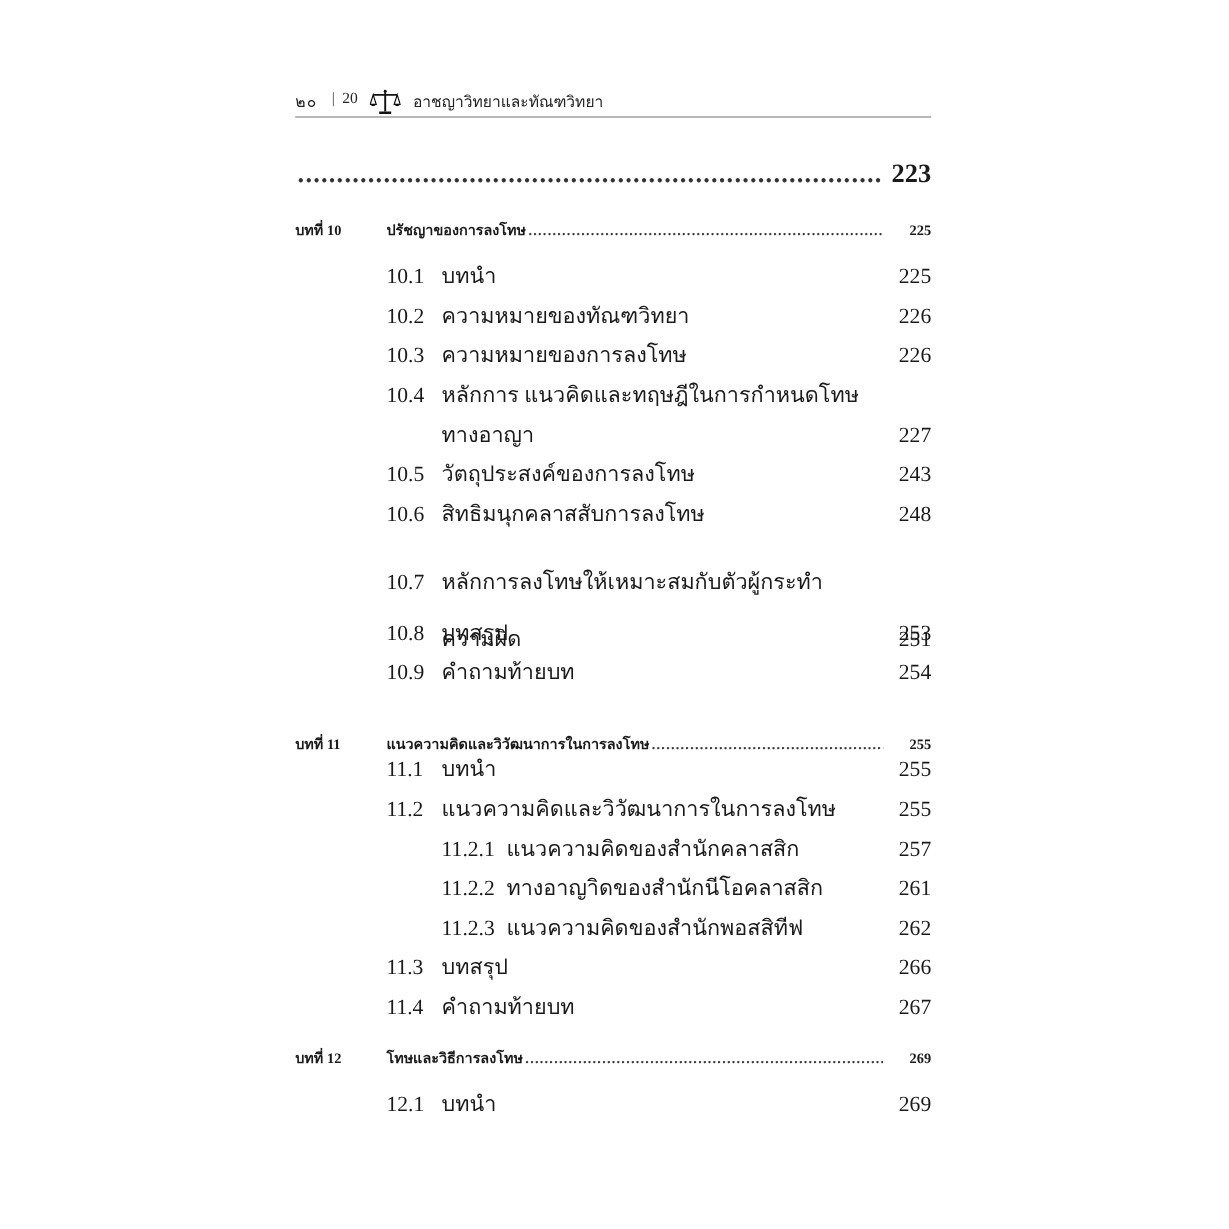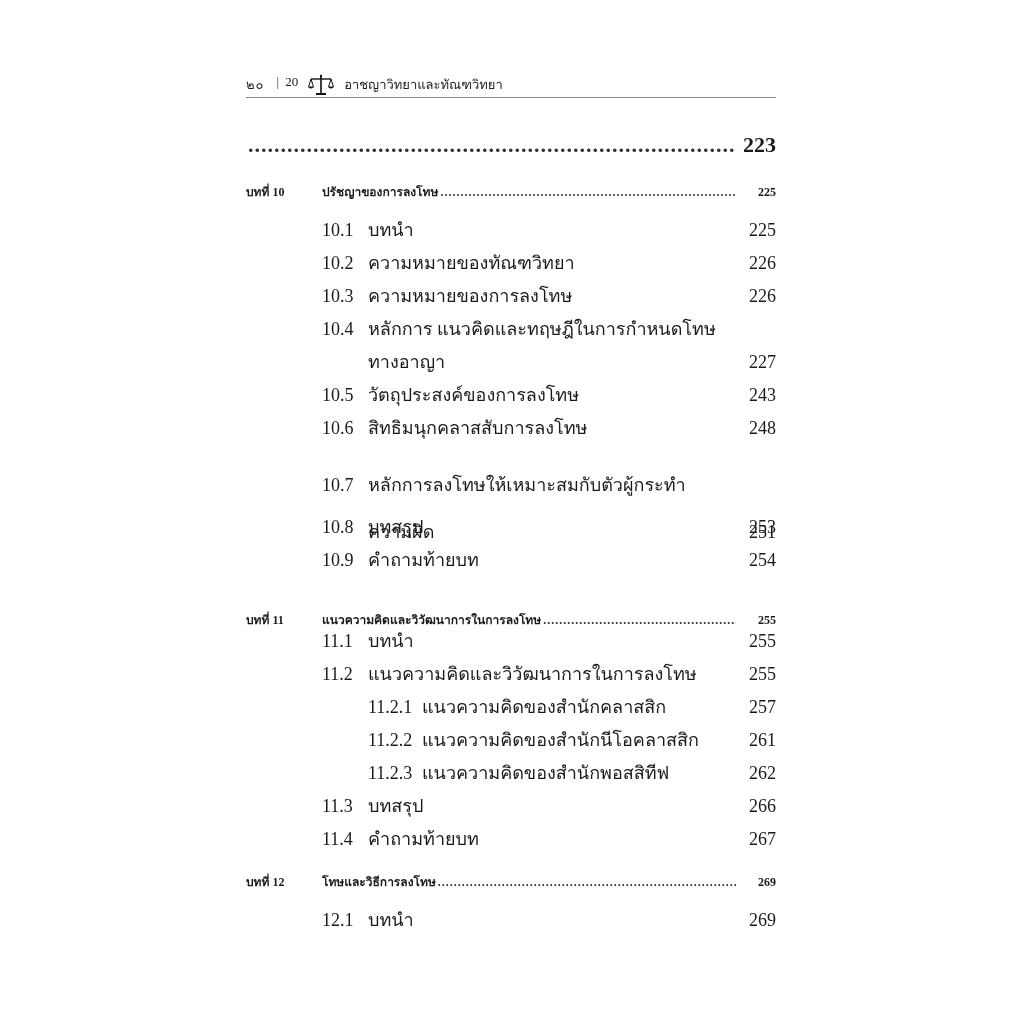--- a/index.html
+++ b/index.html
@@ -218,21 +218,21 @@
   <div class="toc-row subsection" style="top:692px;">
     <span class="label">
         <span class="num">11.2.1</span>
         <span class="title">แนวความคิดของสำนักคลาสสิก</span>
       </span>
     <span class="page-no">257</span>
   </div>
   <div class="toc-row subsection" style="top:725px;">
     <span class="label">
         <span class="num">11.2.2</span>
-        <span class="title">แนวความคิดของสำนักนีโอคลาสสิก</span>
+        <span class="title">ทางอาญาิดของสำนักนีโอคลาสสิก</span>
       </span>
     <span class="page-no">261</span>
   </div>
   <div class="toc-row subsection" style="top:758px;">
     <span class="label">
         <span class="num">11.2.3</span>
         <span class="title">แนวความคิดของสำนักพอสสิทีฟ</span>
       </span>
     <span class="page-no">262</span>
   </div>

